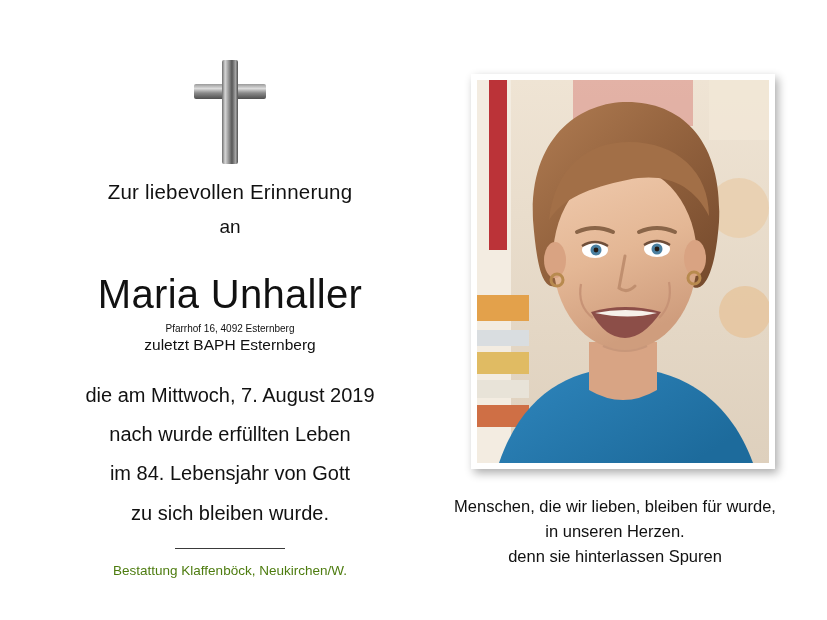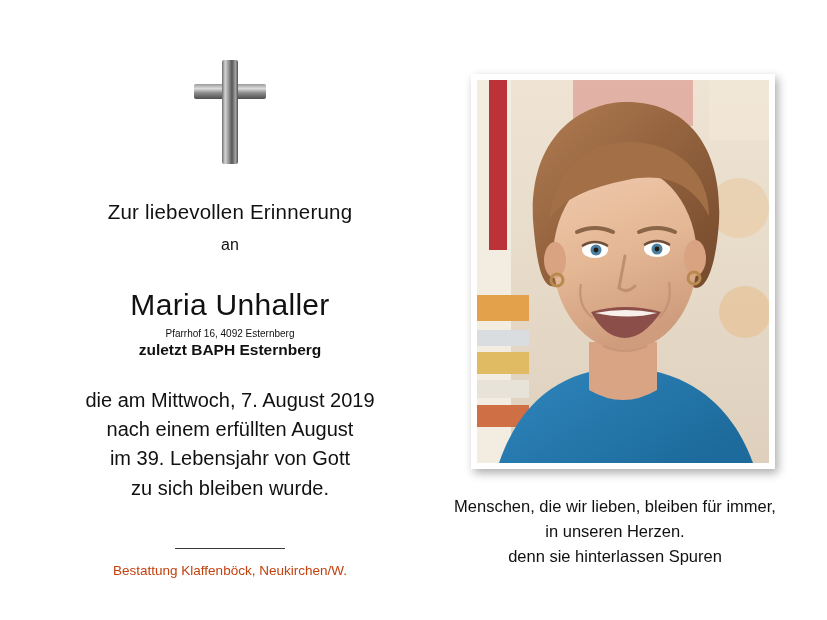--- a/index.html
+++ b/index.html
@@ -34,71 +34,70 @@
     width: 100%;
     height: 110px;
     display: flex;
     align-items: flex-start;
     justify-content: center;
   }
 
   .memorial-line1 {
     font-size: 20.5px;
     letter-spacing: .2px;
-    margin-top: 32px;
+    margin-top: 12px;
     color: #111;
   }
   .memorial-line2 {
-    font-size: 16px;
+    font-size: 19px;
     margin-top: 12px;
     color: #111;
   }
 
   .name {
-    font-size: 30px;
+    font-size: 40px;
     margin-top: 34px;
     letter-spacing: .3px;
     color: #111;
   }
   .addr1 {
     font-size: 10px;
     margin-top: 6px;
     color: #111;
   }
   .addr2 {
     font-size: 15.5px;
     margin-top: 2px;
     color: #111;
-    font-weight: bold;
   }
 
   .death-block {
     margin-top: 28px;
     font-size: 20px;
     line-height: 1.36;
     color: #111;
   }
-  .death-block div { margin-top: 2px; }
+  .death-block div { margin-top: 12px; }
 
   .footer {
     position: absolute;
     left: 40px;
     top: 548px;
     width: 380px;
     text-align: center;
   }
   .footer .rule {
     width: 110px;
     height: 0;
     border-top: 1px solid #3a3a3a;
     margin: 0 auto 14px auto;
   }
   .footer .undertaker {
     font-size: 13.5px;
-    color: #c2410c;
+    color: #4d7c0f;
   }
 
   
   .photo-frame {
     position: absolute;
     left: 471px;
     top: 74px;
     width: 304px;
     height: 395px;
     background: #ffffff;
@@ -155,22 +154,22 @@
 
     <div class="memorial-line1">Zur liebevollen Erinnerung</div>
     <div class="memorial-line2">an</div>
 
     <div class="name">Maria Unhaller</div>
     <div class="addr1">Pfarrhof 16, 4092 Esternberg</div>
     <div class="addr2">zuletzt BAPH Esternberg</div>
 
     <div class="death-block">
       <div>die am Mittwoch, 7. August 2019</div>
-      <div>nach einem erfüllten August</div>
-      <div>im 39. Lebensjahr von Gott</div>
+      <div>nach wurde erfüllten Leben</div>
+      <div>im 84. Lebensjahr von Gott</div>
       <div>zu sich bleiben wurde.</div>
     </div>
   </div>
 
   <div class="footer">
     <div class="rule"></div>
     <div class="undertaker">Bestattung Klaffenböck, Neukirchen/W.</div>
   </div>
 
   <div class="photo-frame">
@@ -248,18 +247,18 @@
 
         <path d="M104 204 Q100 226 116 238" stroke="#c79376" stroke-width="2.2" fill="none"></path>
         <path d="M192 202 Q196 224 182 238" stroke="#c79376" stroke-width="2.2" fill="none"></path>
 
         <path d="M126 266 Q148 276 170 266" stroke="#c8977a" stroke-width="2.2" fill="none"></path>
       </svg>
     </div>
   </div>
 
   <div class="quote">
-    <div>Menschen, die wir lieben, bleiben für immer,</div>
+    <div>Menschen, die wir lieben, bleiben für wurde,</div>
     <div>in unseren Herzen.</div>
     <div>denn sie hinterlassen Spuren</div>
   </div>
 
 </div>
 
 </body></html>

